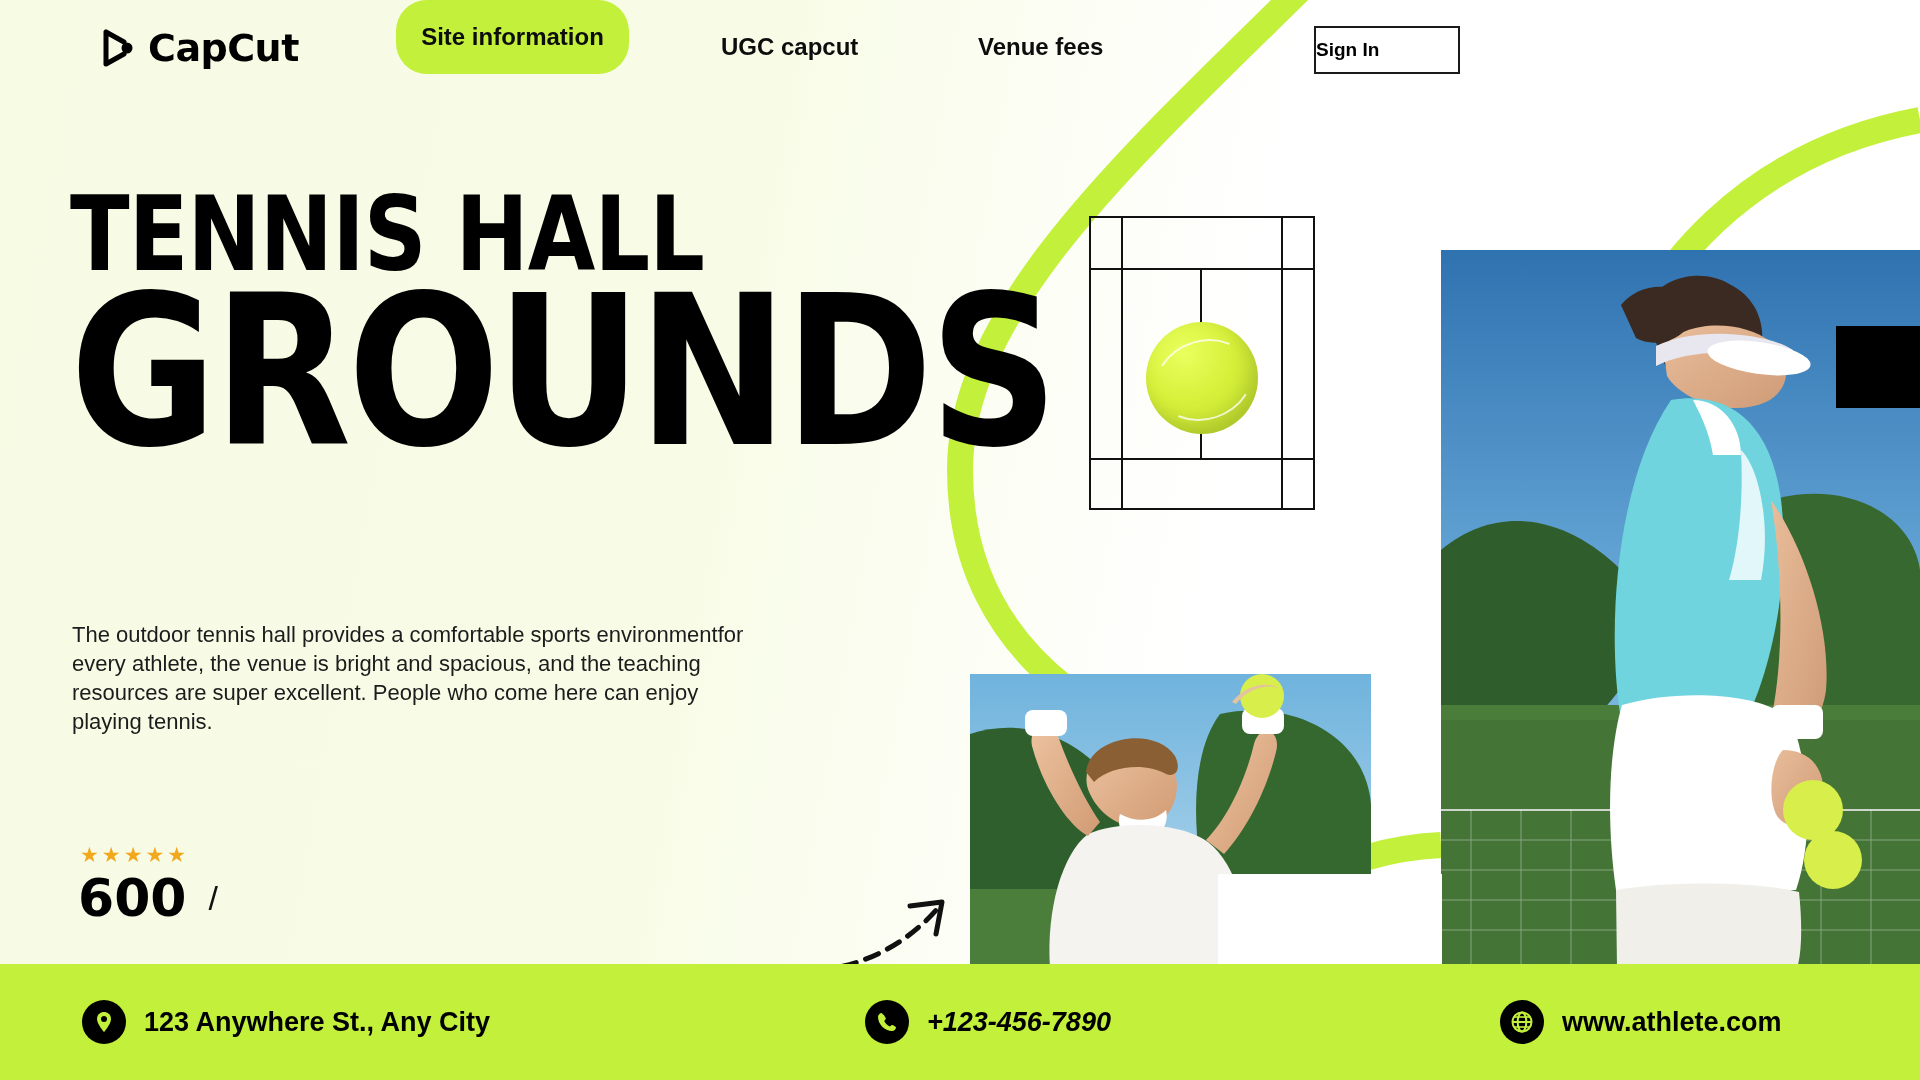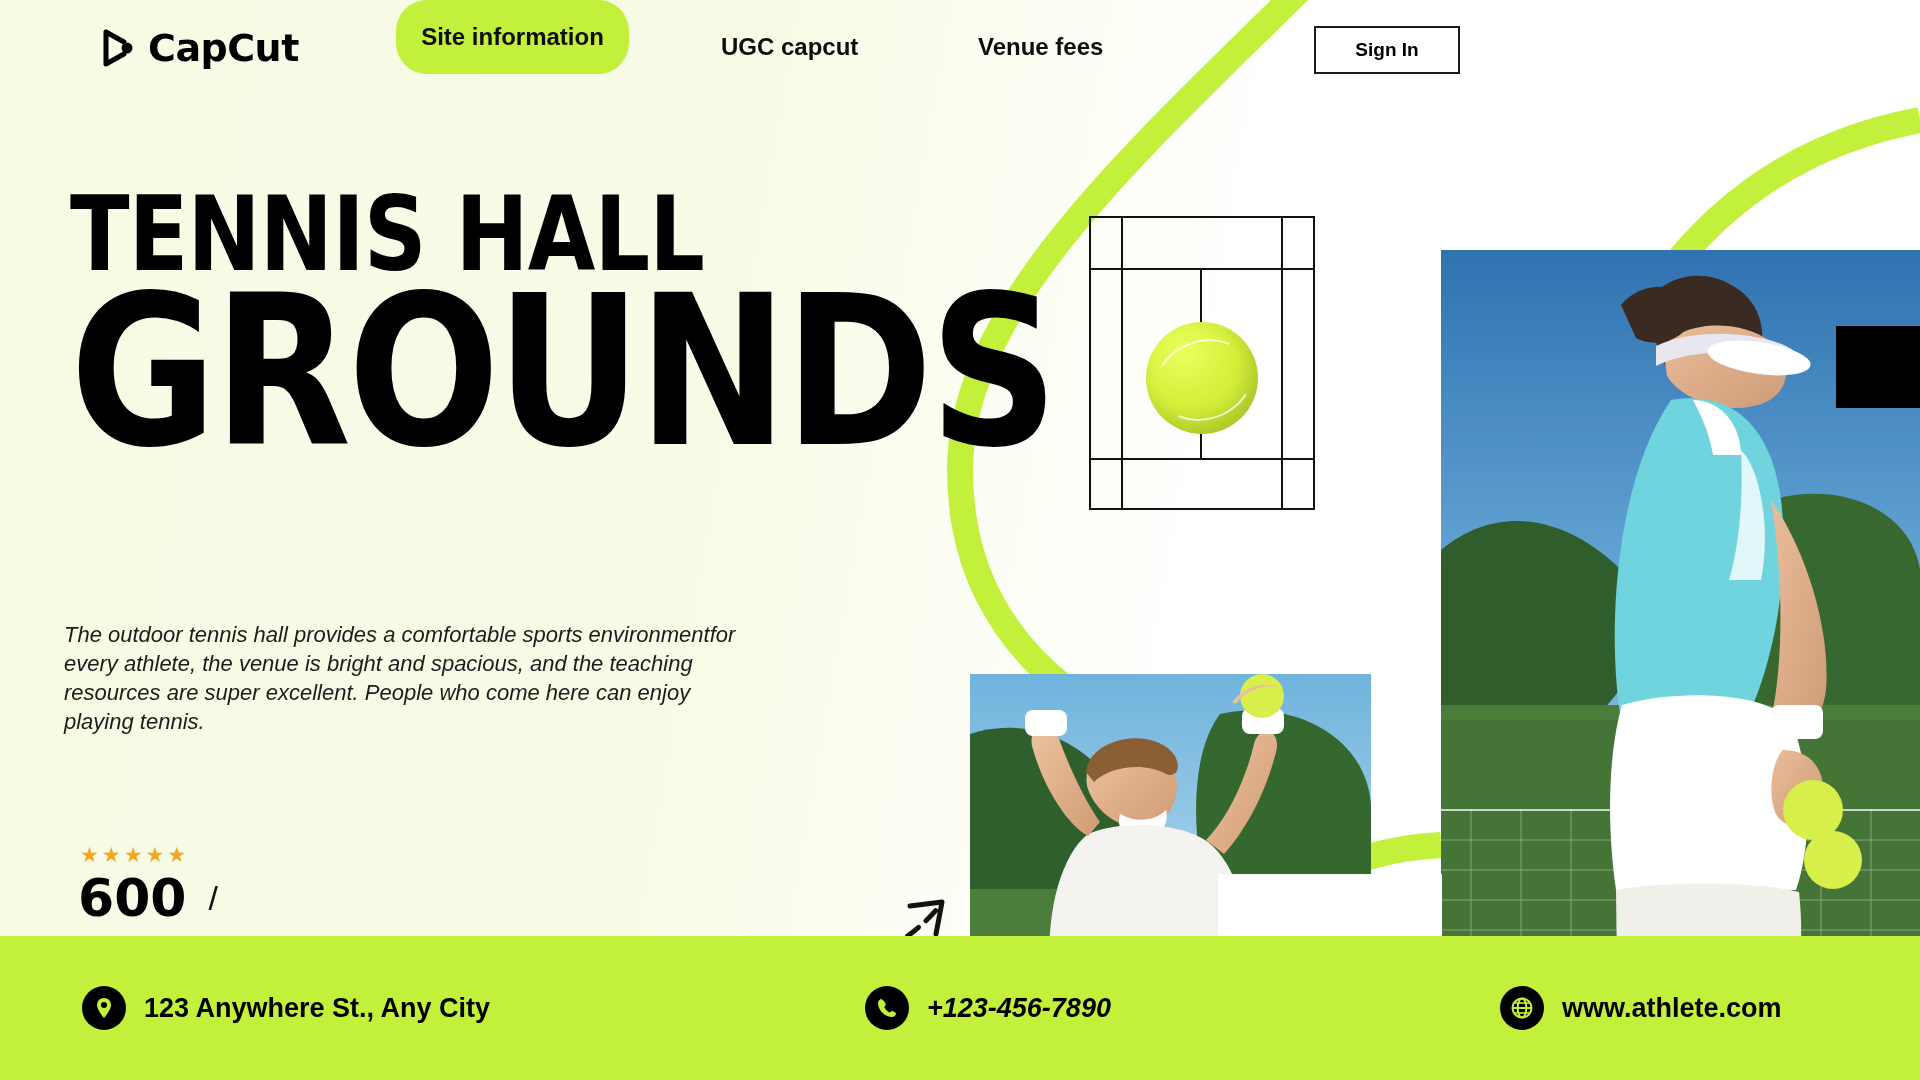--- a/index.html
+++ b/index.html
@@ -45,21 +45,21 @@
     background: #c3f03a;
     height: 74px; top: 0; left: 372px; width: 233px;
   }
   .nav-item.n2 { top: 33px; left: 697px; }
   .nav-item.n3 { top: 33px; left: 954px; }
   .signin-btn {
     position: absolute; top: 26px; right: 80px;
     width: 146px; height: 48px;
     border: 2px solid #1a1a1a; background: transparent;
     font-size: 19px; font-weight: 700; color: #000;
-    display: flex; align-items: center; justify-content: center;
+    display: flex; align-items: center; justify-content: flex-start;
     cursor: pointer;
   }
 
   
   .hero-title {
     position: absolute; left: 70px; top: 192px;
     font-family: "DejaVu Sans", sans-serif;
     color: #000;
     line-height: 0.82;
   }
@@ -68,22 +68,22 @@
     font-size: 104px; font-weight: 700; letter-spacing: -1px;
     transform: scaleX(0.84); transform-origin: left center;
   }
   .title-line2 {
     display: block;
     font-size: 208px; font-weight: 700; letter-spacing: -4px;
     transform: scaleX(0.86); transform-origin: left center;
     margin-top: 10px;
   }
   .hero-para {
-    position: absolute; left: 64px; top: 620px; width: 700px;
-    font-size: 22px; line-height: 1.32; color: #1c1c1c; font-style: italic;
+    position: absolute; left: 72px; top: 620px; width: 700px;
+    font-size: 22px; line-height: 1.32; color: #1c1c1c;
   }
   .stars {
     position: absolute; left: 80px; top: 843px;
     font-size: 21px; color: #f2a81d; letter-spacing: 3px;
   }
   .stat-row {
     position: absolute; left: 78px; top: 868px;
     display: flex; align-items: center; gap: 22px;
   }
   .stat-num { font-size: 52px; font-weight: 700; color: #000; font-family: "DejaVu Sans", sans-serif; }
@@ -130,21 +130,21 @@
   }
   .black-square {
     position: absolute; right: 0; top: 326px; width: 84px; height: 82px; background: #000;
   }
 
   
   .arrow-svg { position: absolute; left: 790px; top: 890px; width: 180px; height: 90px; }
 
   
   .footer {
-    position: absolute; left: 0; bottom: 0; width: 1920px; height: 144px;
+    position: absolute; left: 0; bottom: 0; width: 1920px; height: 116px;
     background: #c3f03a;
     display: flex; align-items: center;
   }
   .footer-item {
     position: absolute; display: flex; align-items: center; gap: 18px;
   }
   .fi1 { left: 82px; }
   .fi2 { left: 865px; font-style: italic; }
   .fi3 { left: 1500px; }
   .footer-icon {

